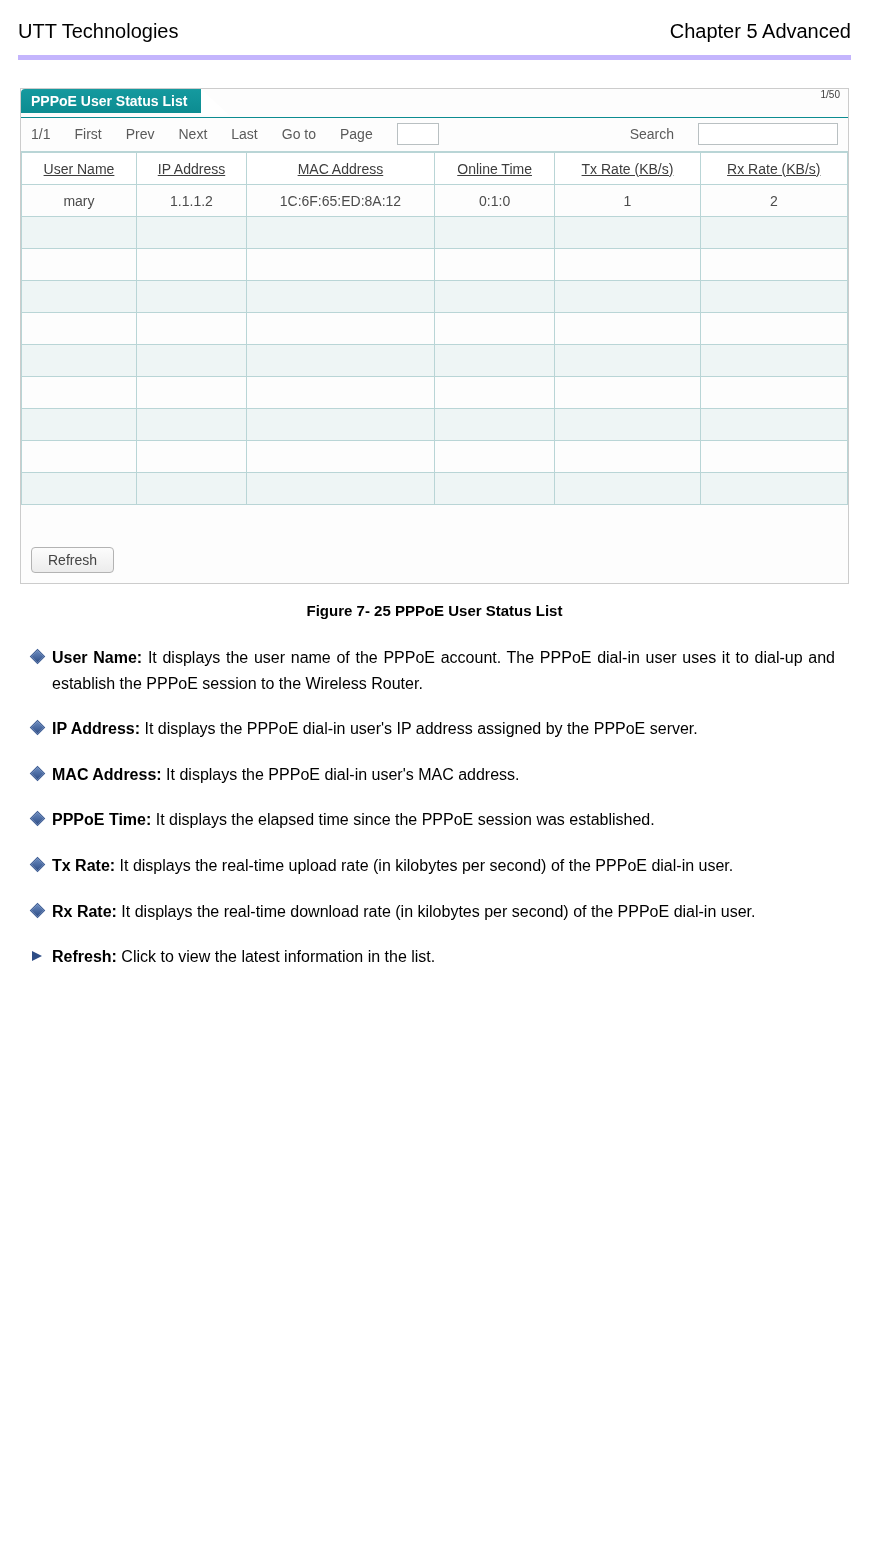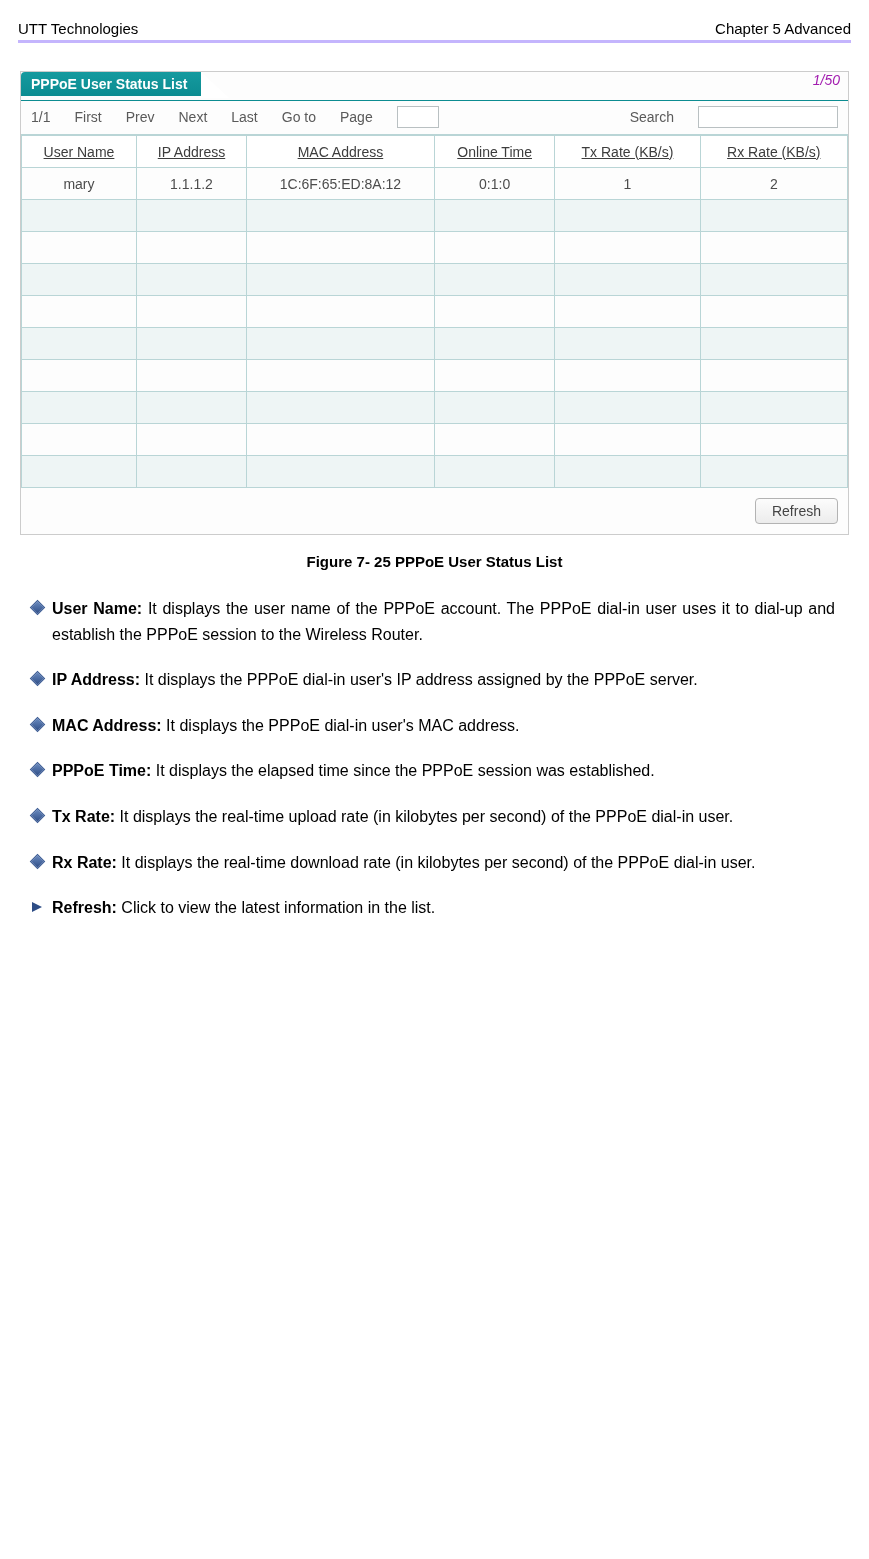--- a/index.html
+++ b/index.html
@@ -11,23 +11,23 @@
     width: 869px;
   }
   .page {
     padding: 20px 18px 18px 18px;
     position: relative;
     min-height: 1559px;
   }
   .doc-header {
     display: flex;
     justify-content: space-between;
-    font-size: 15px;
-    border-bottom: 3px solid #c4b5fd;
-    padding-bottom: 3px;
+    font-size: 20px;
+    border-bottom: 5px solid #c4b5fd;
+    padding-bottom: 12px;
     margin-bottom: 28px;
   }
   .screenshot {
     border: 1px solid #ccc;
     background: #fdfdfd;
     padding: 0;
     margin: 0 2px 12px 2px;
   }
   .panel-tab-row {
     display: flex;
@@ -54,25 +54,24 @@
     border-color: transparent transparent #fff #0c8c91;
   }
   .panel-tab-sweep {
     position: absolute;
     left: 0; right: 0; bottom: -1px;
     height: 1px;
     background: #0c8c91;
   }
   .page-count {
     margin-left: auto;
-    font-size: 14px;
-    color: #a21caf;
+    font-size: 10px;
+    color: #404040;
     padding-right: 8px;
     padding-bottom: 3px;
-    font-style: italic;
   }
   .toolbar {
     display: flex;
     align-items: center;
     gap: 24px;
     padding: 6px 10px;
     font-size: 14px;
     color: #5a5a5a;
     border-bottom: 1px solid #b9d5d6;
   }
@@ -104,22 +103,22 @@
     font-weight: normal;
     color: #3d3d3d;
     background: #fff;
     text-decoration: underline;
   }
   table.status tbody tr:nth-child(even) td {
     background: #eef5f5;
   }
   .refresh-row {
     display: flex;
-    justify-content: flex-end;
     padding: 10px;
+    margin-top: 32px;
   }
   .refresh-btn {
     border: 1px solid #b3b3b3;
     background: linear-gradient(#fcfcfc,#ececec);
     border-radius: 4px;
     font-size: 14px;
     padding: 4px 16px;
     color: #444;
     cursor: pointer;
   }

